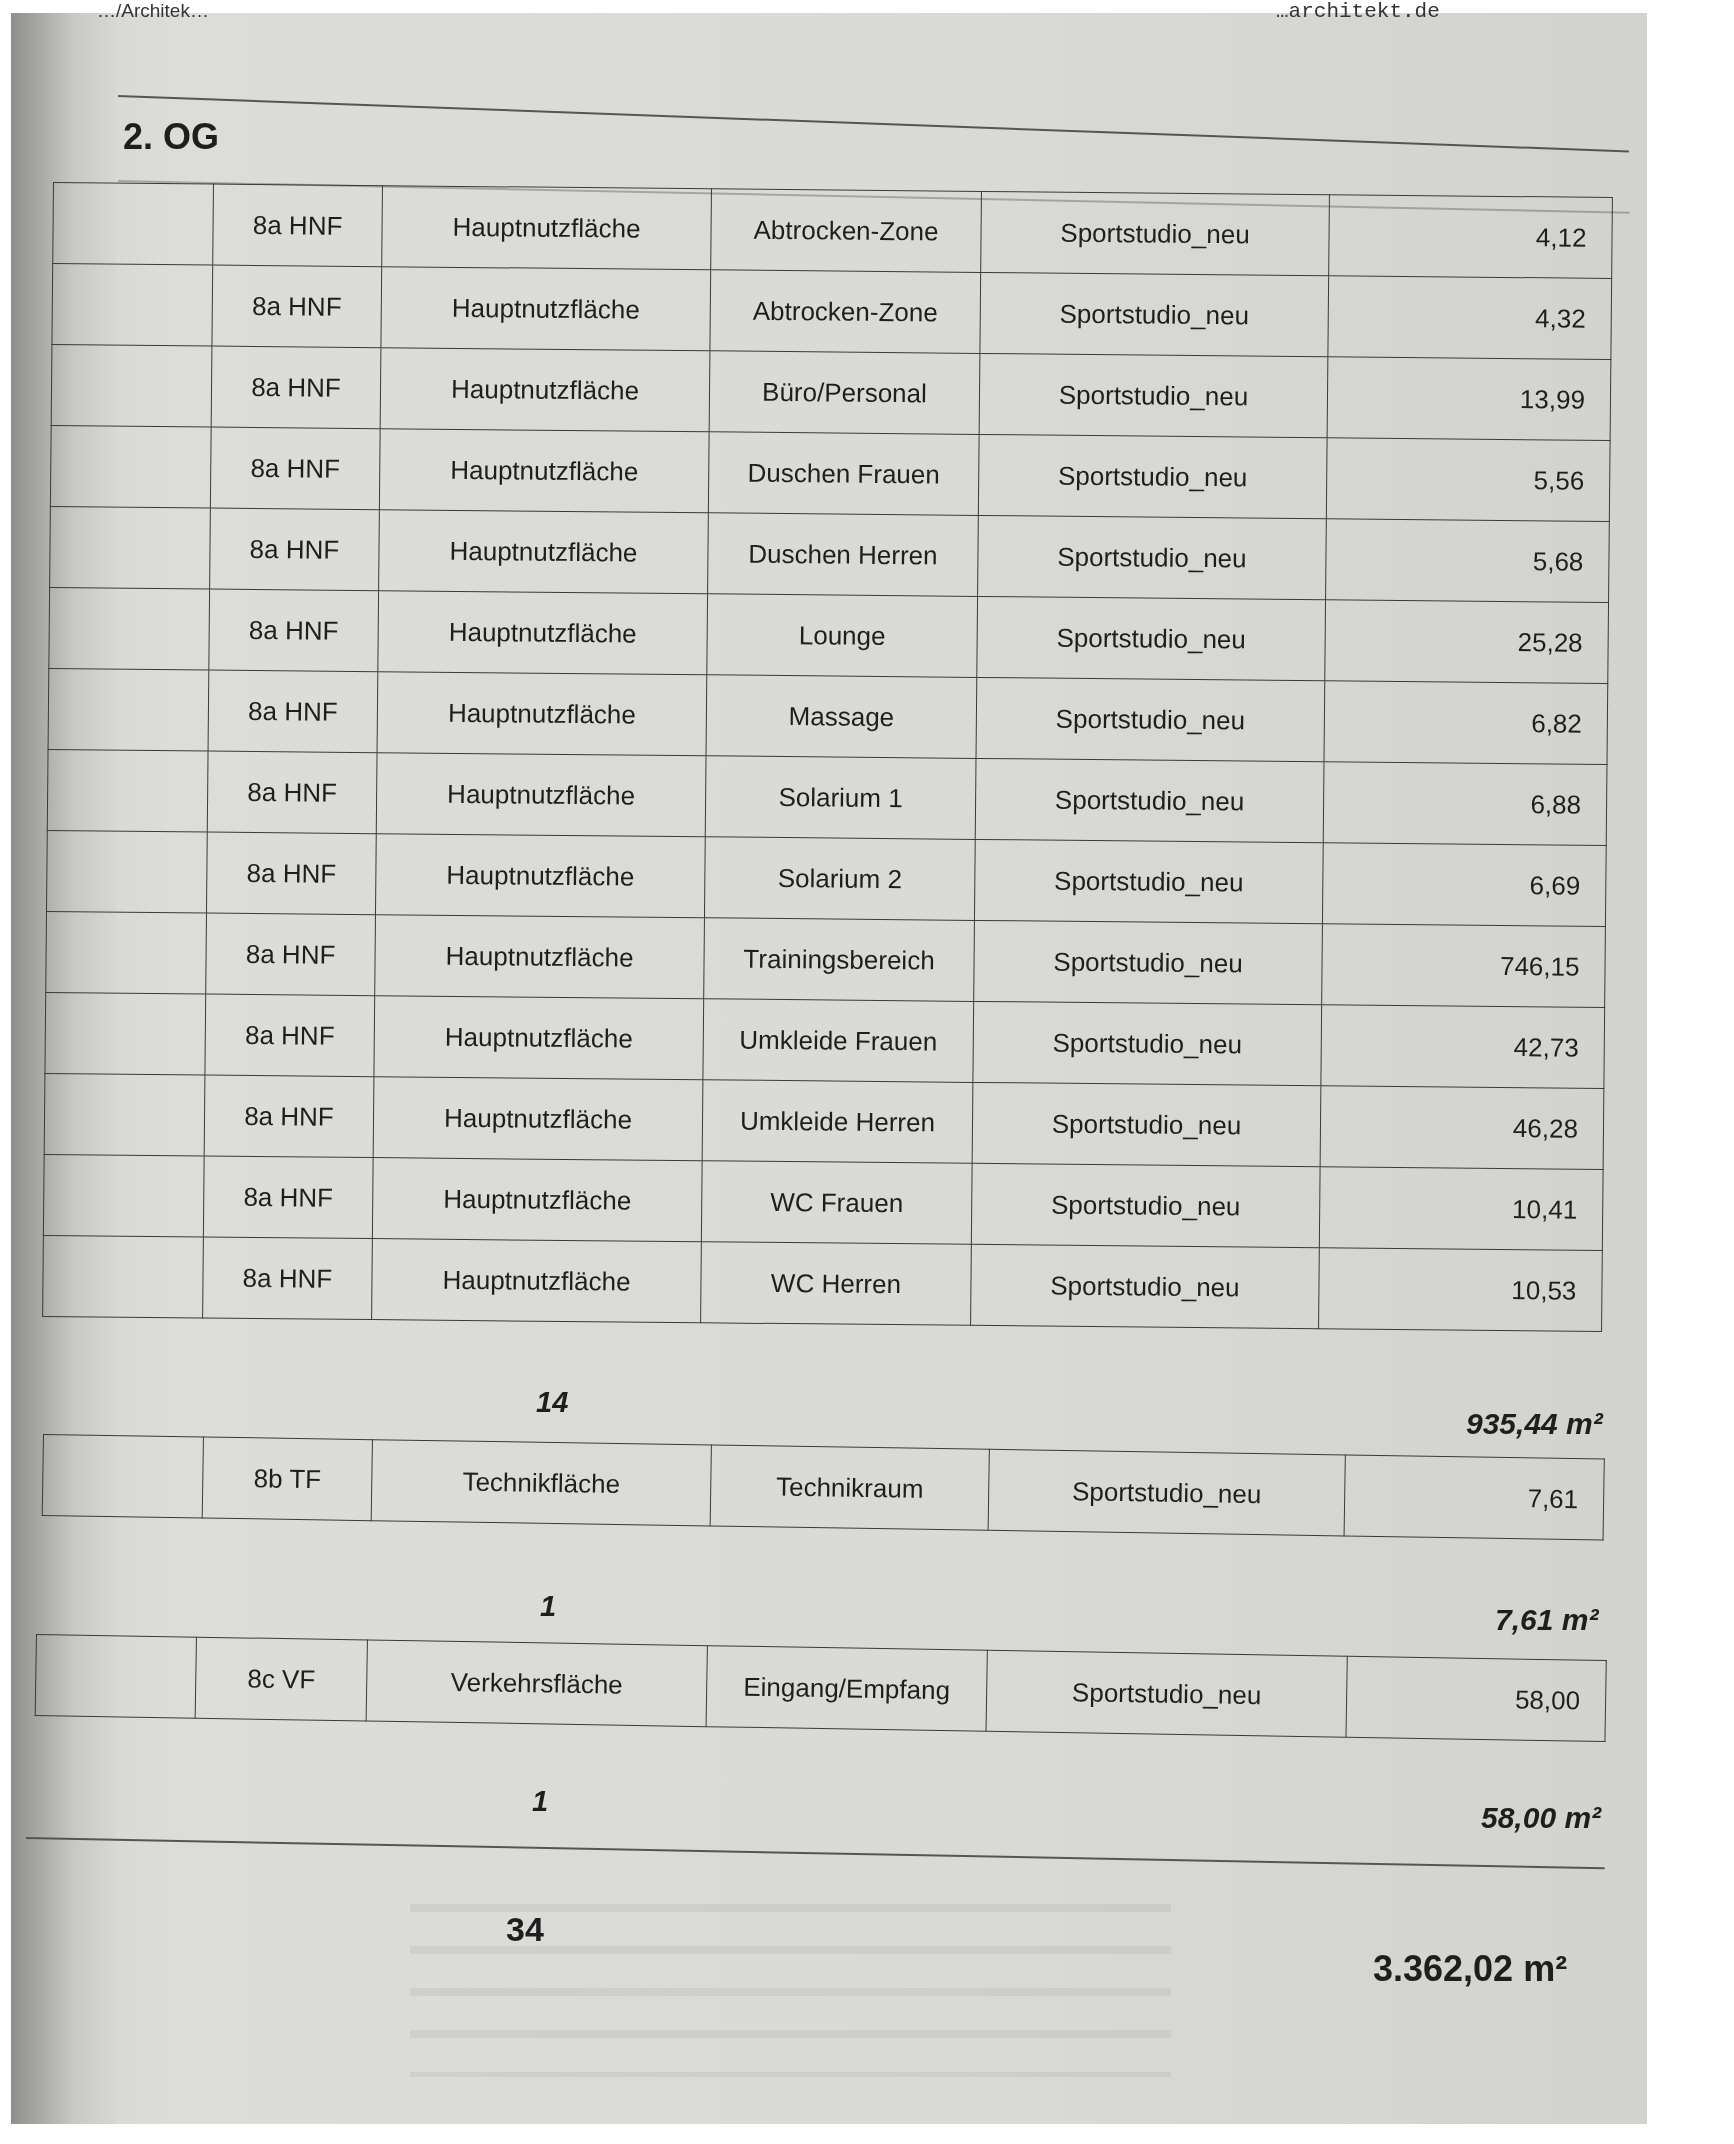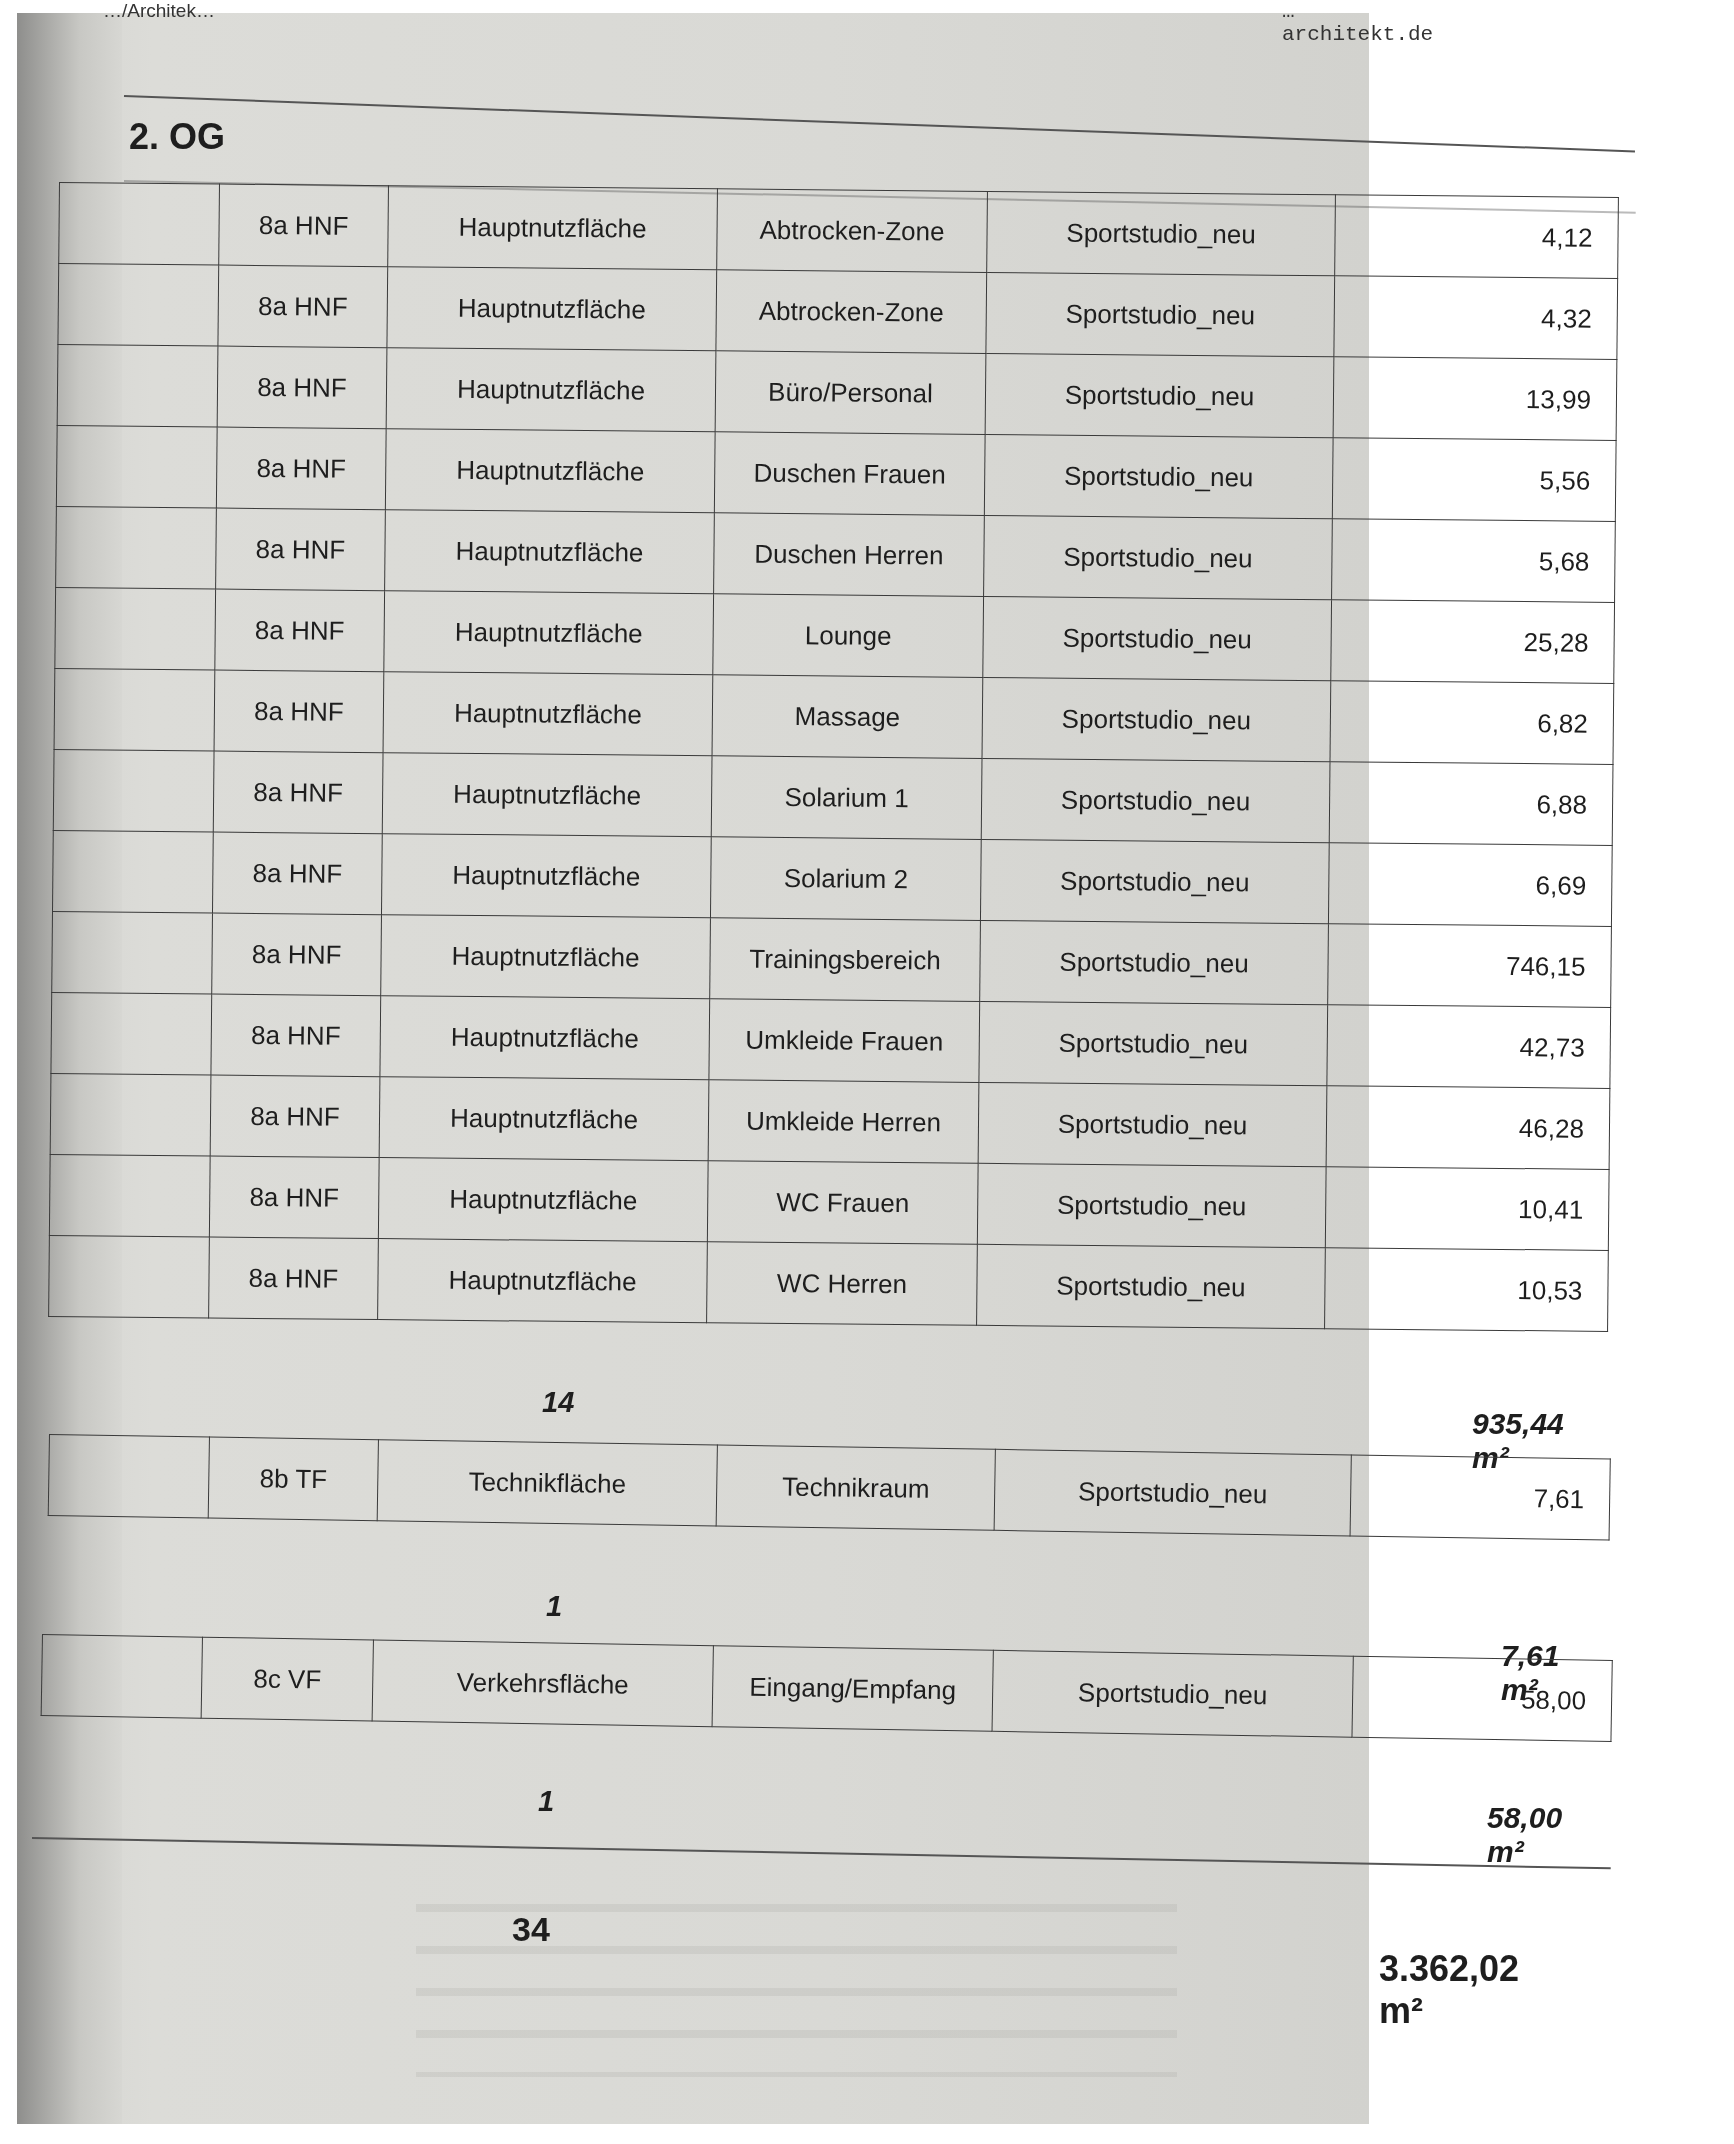--- a/index.html
+++ b/index.html
@@ -1,21 +1,21 @@
 <!DOCTYPE html>
 <html style="font-size:15px"><head>
 <meta charset="utf-8">
 <style>
   html, body { margin:0; padding:0; }
   body {
     width:1735px; height:2145px; background:#ffffff; position:relative; overflow:hidden;
     font-family:"Liberation Sans", sans-serif; color:#1e1e1e;
   }
   .page {
-    position:absolute; left:17px; top:13.3px; width:1352px; height:2111px;
+    position:absolute; left:11px; top:13.3px; width:1636px; height:2111px;
     background:linear-gradient(90deg,#b9b9b7 0%,#d6d6d2 3%,#dcdcd8 10%,#d9d9d5 60%,#d2d2ce 100%);
   }
   .spine {
     position:absolute; left:0; top:0; width:105px; height:100%;
     background:linear-gradient(90deg,#8e8e8c 0%,#c8c8c4 60%,#d7d7d3 100%);
   }
   .header-left { position:absolute; left:86px; top:-13.3px; font-size:19px; color:#333; }
   .header-right { position:absolute; left:1265px; top:-13.3px; font-size:21px; color:#333;font-family:Liberation Mono, monospace; }
   .section-title { position:absolute; left:112px; top:103px; font-size:36px; font-weight:bold; }
   .rule { position:absolute; height:1.9px; background:#555; transform-origin:left center; }
@@ -186,21 +186,21 @@
           <td></td>
           <td>8b TF</td>
           <td>Technikfläche</td>
           <td>Technikraum</td>
           <td>Sportstudio_neu</td>
           <td class="num">7,61</td>
         </tr>
       </tbody>
   </table>
   <div class="count" style="left:529px; top:1566px;">1</div>
-  <div class="subtotal" style="left:1484px; top:1590px;margin-top:36px;">7,61 m²</div>
+  <div class="subtotal" style="left:1484px; top:1590px;">7,61 m²</div>
 
   <table class="grid" style="left:25px; top:1621px; width:1569px; transform:rotate(0.95deg); transform-origin:left top;">
     <colgroup>
       <col style="width:160px">
         <col style="width:171px">
         <col style="width:340px">
       <col style="width:280px">
         <col style="width:360px">
         <col style="width:259px">
     </colgroup>

